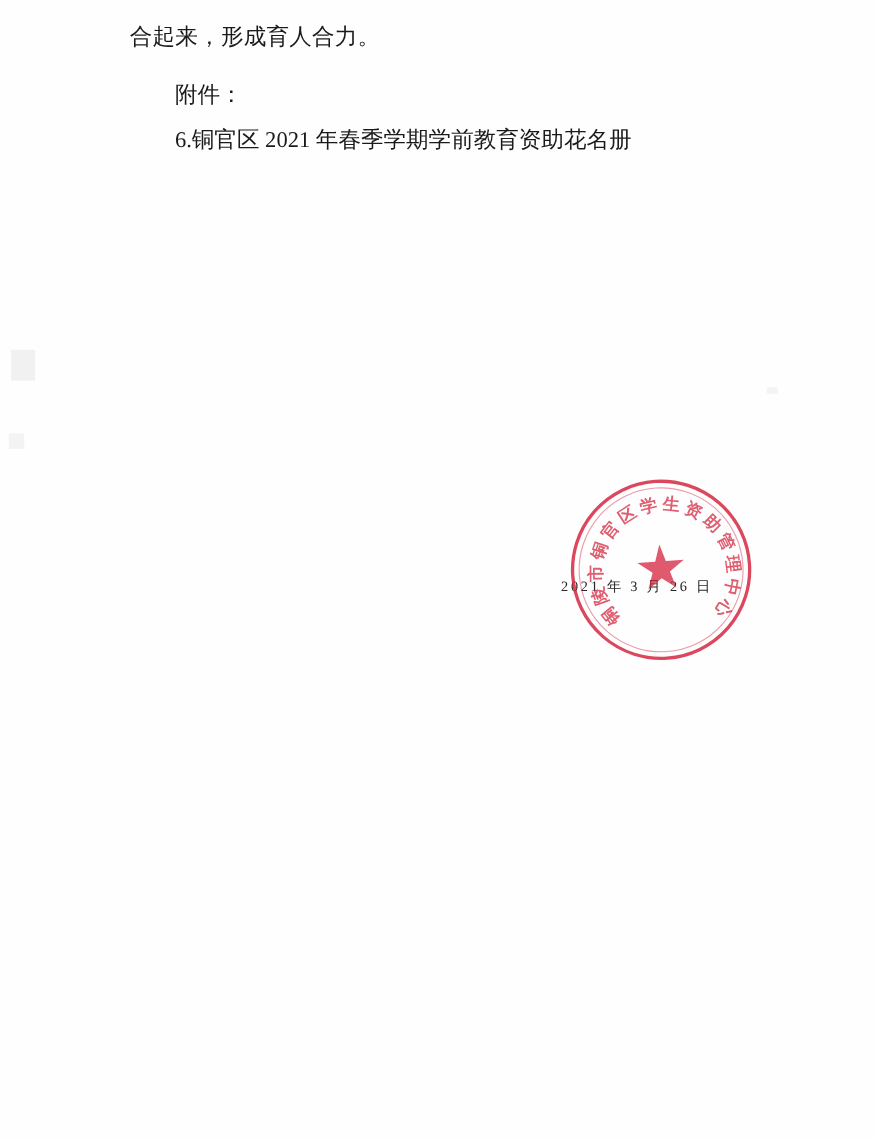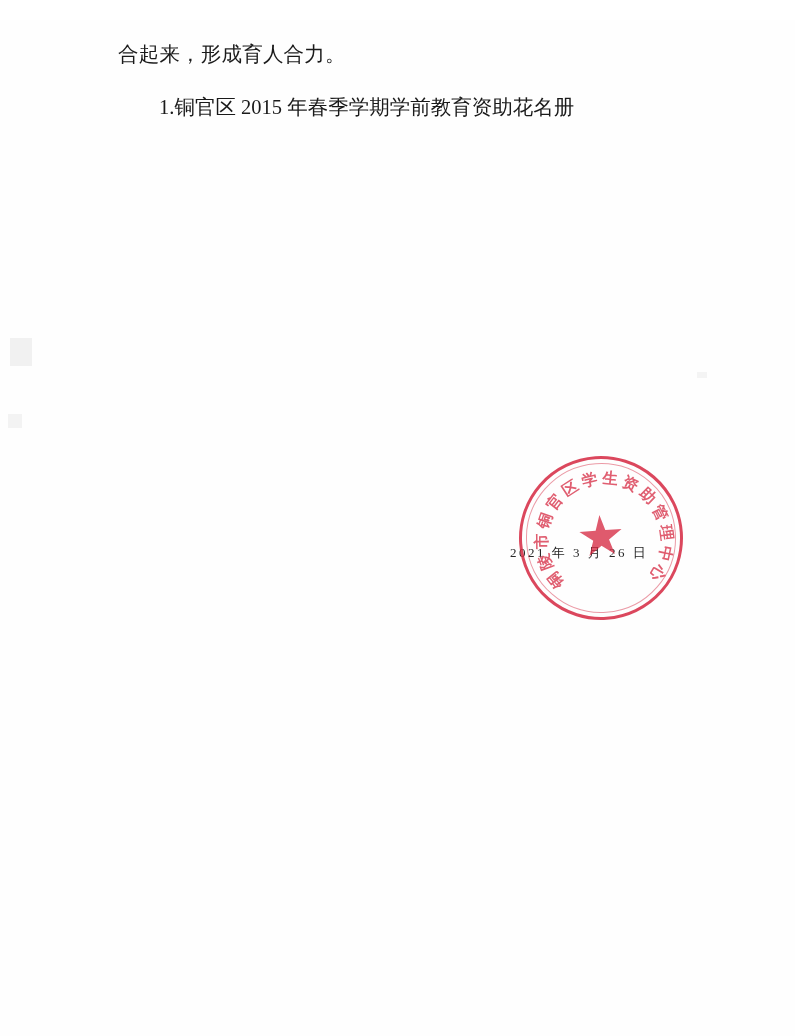--- a/index.html
+++ b/index.html
@@ -13,21 +13,20 @@
     position: relative;
     font-family: "Liberation Serif", "DejaVu Serif", serif;
     color: #1a1a1a;
     overflow: hidden;
   }
 
   .page {
     position: absolute;
     inset: 0;
     background: #fefefe;
-    margin-top: 20px;
   }
 
   .doc-body {
     position: absolute;
     left: 118px;
     top: 14px;
     width: 560px;
   }
 
   .para {
@@ -156,22 +155,23 @@
   <div class="artifact-b"></div>
   <div class="artifact-c"></div>
 
   <div class="doc-body">
 
     <p class="para">合起来，形成育人合力。</p>
 
 
     <div class="spacer-sm"></div>
 
+    <p class="attach-label">附件：</p>
 
-    <p class="list-line">1.铜官区 2015 年春季学期学前教育资助花名册</p>
+    <p class="list-line">6.铜官区 2021 年春季学期学前教育资助花名册</p>
 
 
   </div>
 
   <div class="date-line">2021 年 3 月 26 日</div>
 
   <div class="seal">
     <div class="seal-inner"></div>
     <div class="seal-text" id="seal-ring">
         <span style="transform: translate(-50.7874px, 35.5617px) rotate(-125deg) translate(-50%, -50%);">铜</span>

